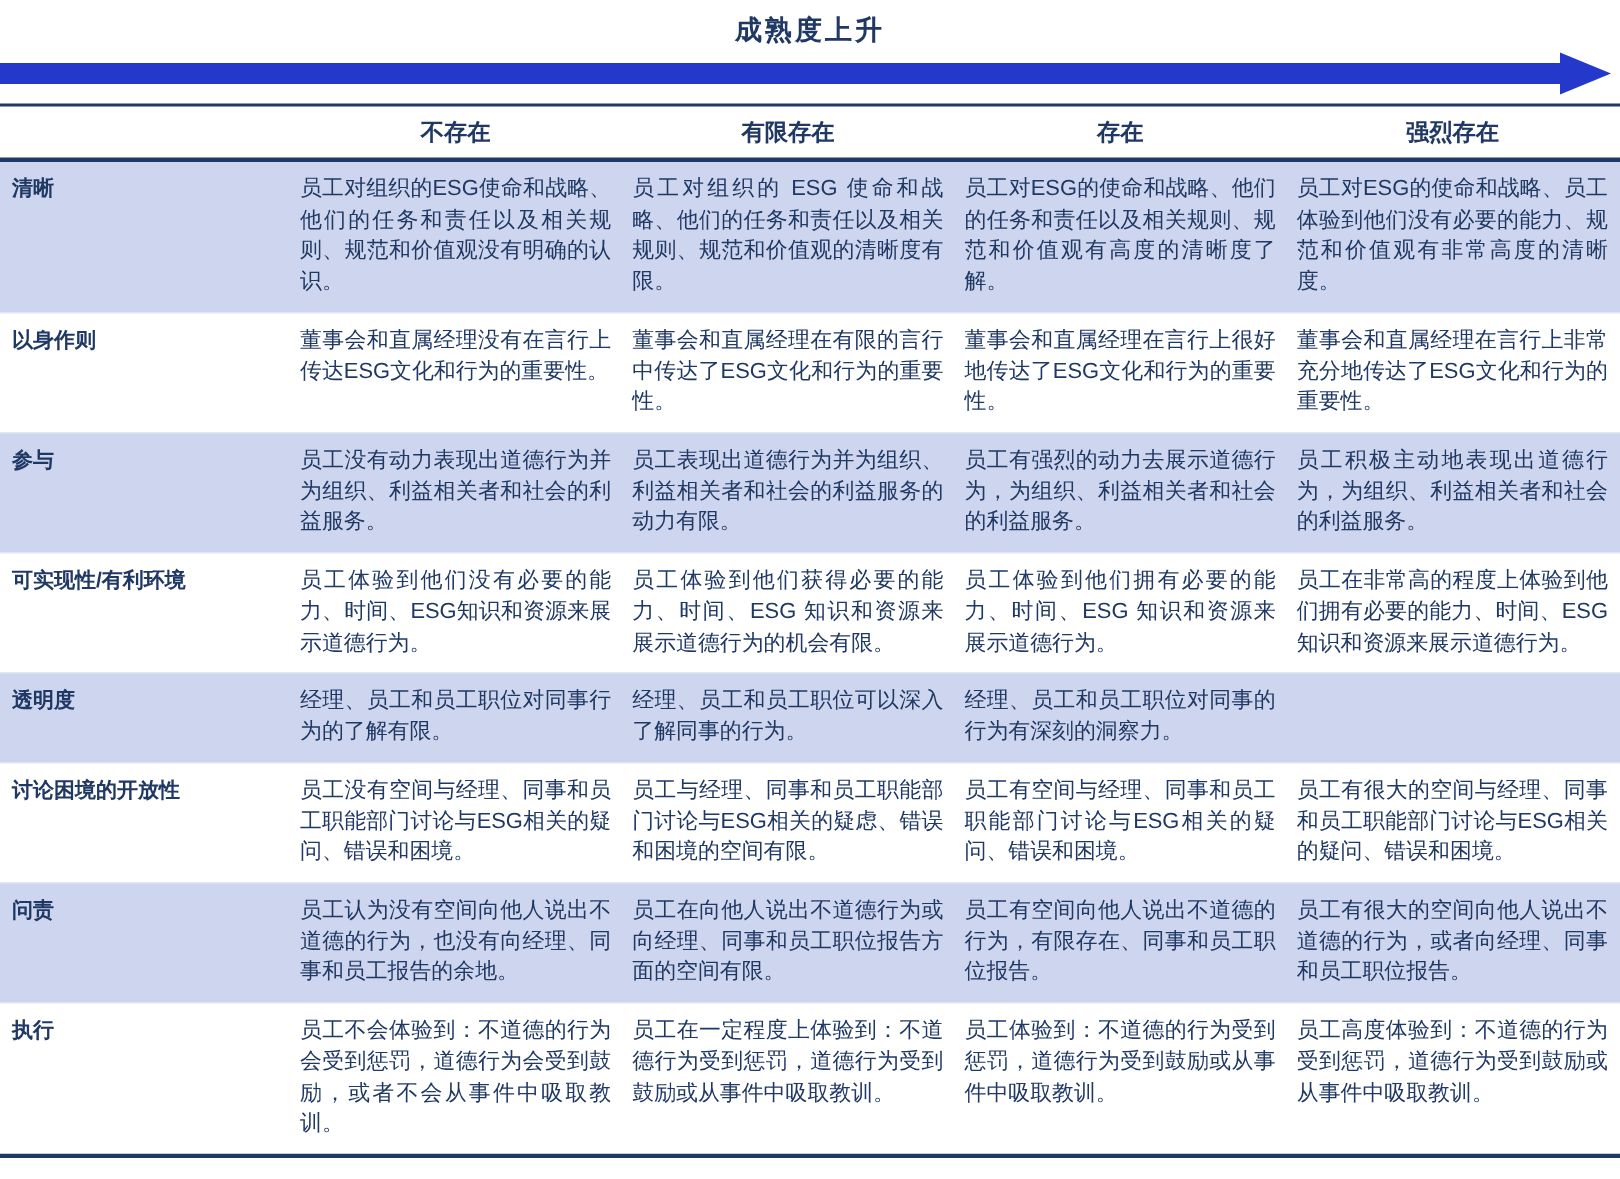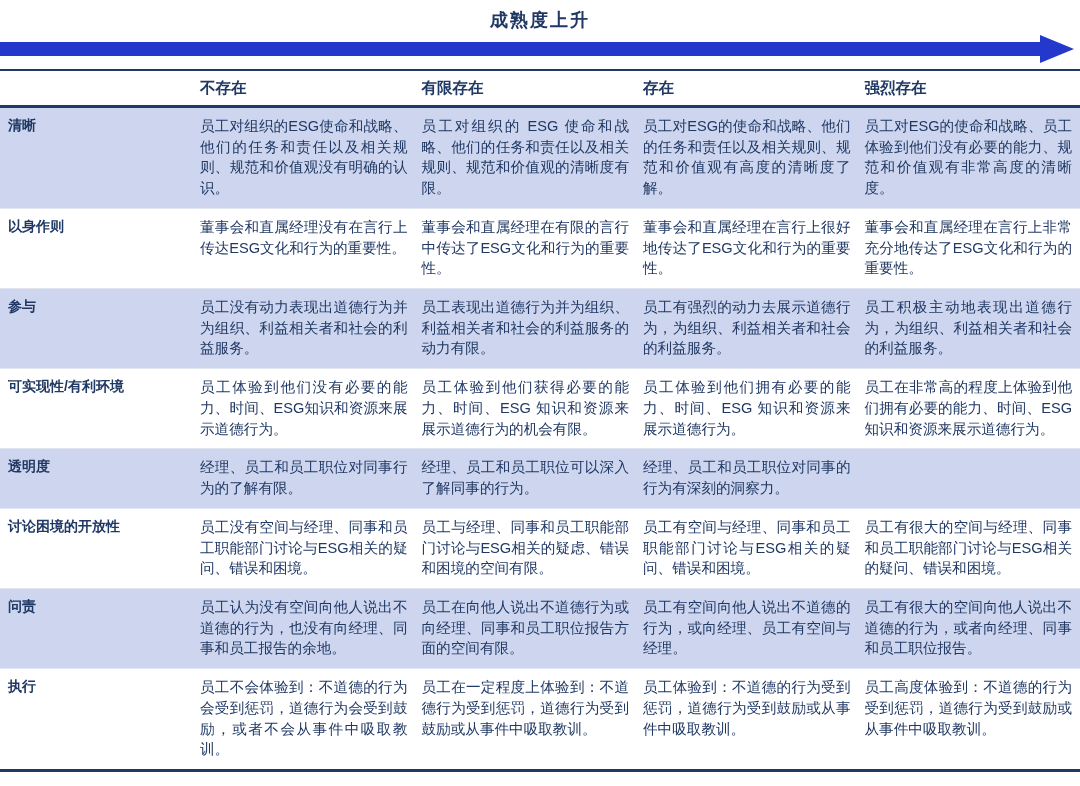--- a/index.html
+++ b/index.html
@@ -38,21 +38,21 @@
     border-top:2px solid var(--border-color);
     border-bottom:3px solid var(--border-color);
   }
   .grid-row{
     display:grid;
     grid-template-columns:186px repeat(4,1fr);
     column-gap:14px;
     padding:0 8px 0 0;
     box-sizing:border-box;
   }
-  .header-row{border-bottom:3px solid var(--border-color);}
+  .header-row{border-bottom:3px solid var(--border-color);text-align:center;}
   .header-cell{
     font-weight:bold;
     font-size:15.5px;
     padding:7px 0 6px;
   }
   .body-row{background:#ffffff;}
   .body-row:nth-child(odd){background:var(--alt-row-bg);}
   .body-row + .body-row{border-top:1px solid #e2e6f3;}
   .row-label{
     font-weight:bold;
@@ -134,21 +134,21 @@
     <div class="cell">员工没有空间与经理、同事和员工职能部门讨论与ESG相关的疑问、错误和困境。</div>
     <div class="cell">员工与经理、同事和员工职能部门讨论与ESG相关的疑虑、错误和困境的空间有限。</div>
     <div class="cell">员工有空间与经理、同事和员工职能部门讨论与ESG相关的疑问、错误和困境。</div>
     <div class="cell">员工有很大的空间与经理、同事和员工职能部门讨论与ESG相关的疑问、错误和困境。</div>
   </div>
 
   <div class="grid-row body-row">
     <div class="row-label">问责</div>
     <div class="cell">员工认为没有空间向他人说出不道德的行为，也没有向经理、同事和员工报告的余地。</div>
     <div class="cell">员工在向他人说出不道德行为或向经理、同事和员工职位报告方面的空间有限。</div>
-    <div class="cell">员工有空间向他人说出不道德的行为，或向经理、员工有空间与经理。</div>
+    <div class="cell">员工有空间向他人说出不道德的行为，有限存在、同事和员工职位报告。</div>
     <div class="cell">员工有很大的空间向他人说出不道德的行为，或者向经理、同事和员工职位报告。</div>
   </div>
 
   <div class="grid-row body-row">
     <div class="row-label">执行</div>
     <div class="cell">员工不会体验到：不道德的行为会受到惩罚，道德行为会受到鼓励，或者不会从事件中吸取教训。</div>
     <div class="cell">员工在一定程度上体验到：不道德行为受到惩罚，道德行为受到鼓励或从事件中吸取教训。</div>
     <div class="cell">员工体验到：不道德的行为受到惩罚，道德行为受到鼓励或从事件中吸取教训。</div>
     <div class="cell">员工高度体验到：不道德的行为受到惩罚，道德行为受到鼓励或从事件中吸取教训。</div>
   </div>

